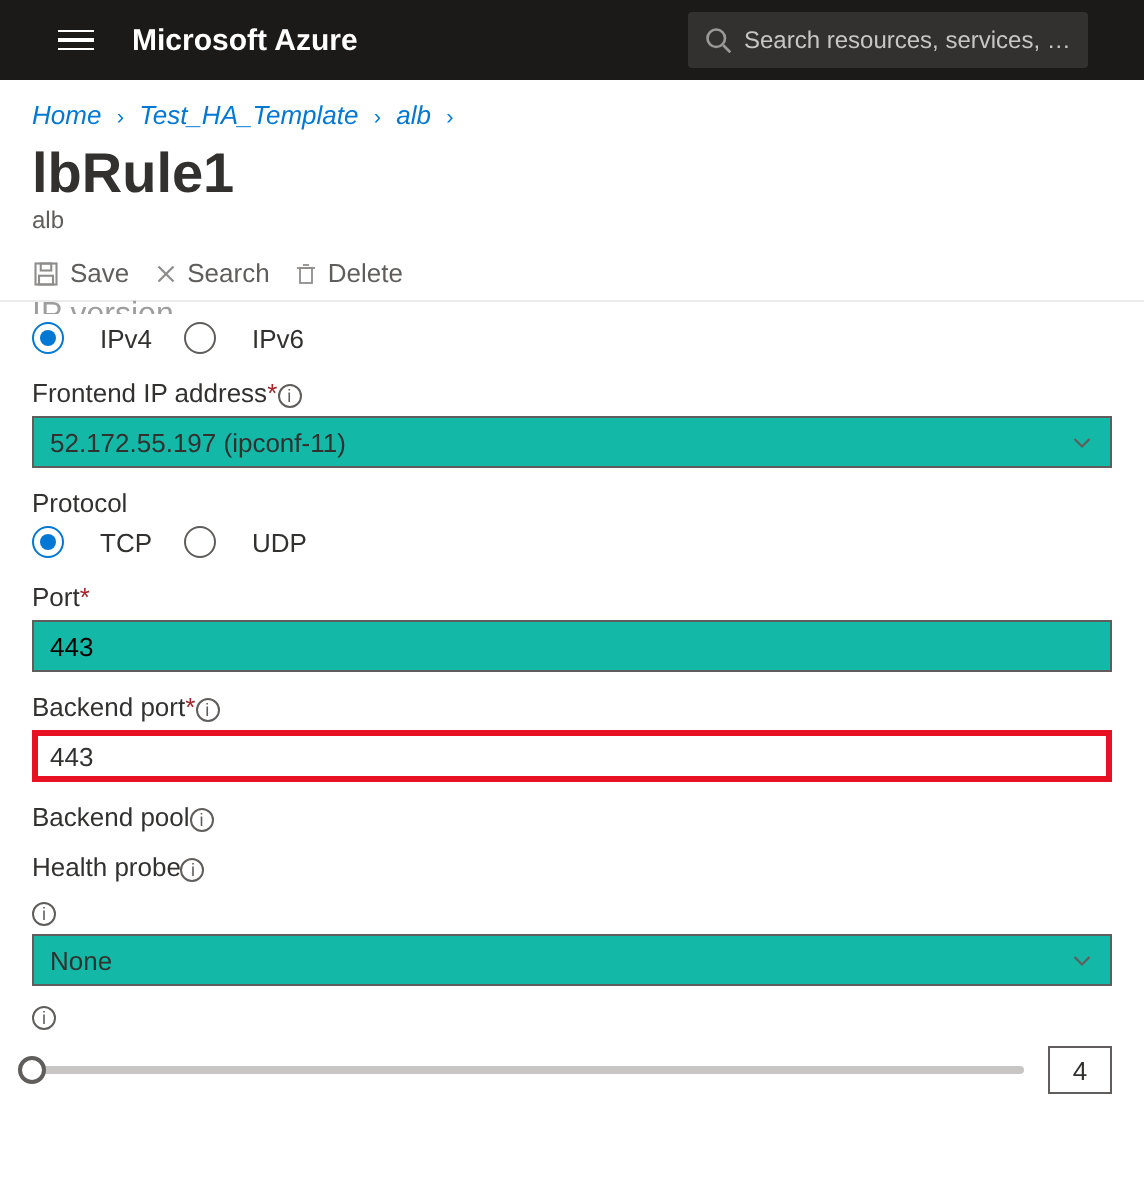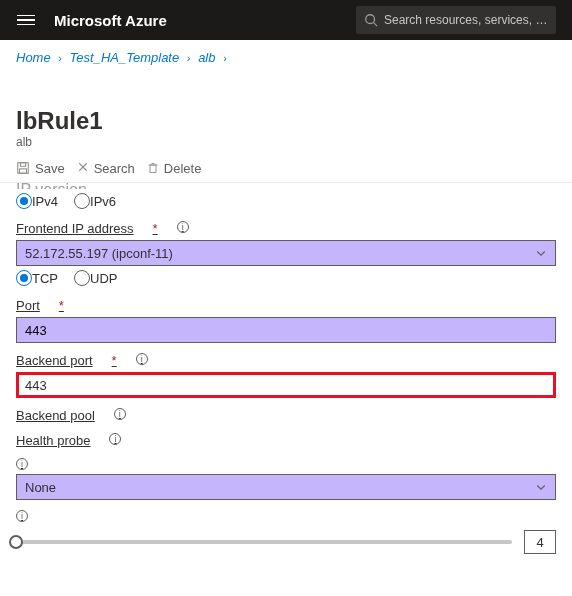--- a/index.html
+++ b/index.html
@@ -1,56 +1,56 @@
 <!DOCTYPE html>
 <html><head>
 <meta charset="utf-8">
 <style>
   * { box-sizing: border-box; margin: 0; padding: 0; font-family: "Segoe UI", Arial, sans-serif; }
   body { width: 572px; height: 596px; background: #fff; font-size: 13px; color: #323130; overflow: hidden; }
 
   
-  .topbar { height: 40px; background: #1b1a19; color: #fff; display: flex; align-items: center; padding: 0 16px; }
+  .topbar { height: 40px; background: #1b1a19; color: #fff; display: flex; align-items: center; padding: 0 28px; }
   .hamburger { width: 20px; height: 20px; display:flex; flex-direction:column; justify-content:space-around; padding:3px 1px; margin-right:18px; cursor:pointer;}
   .hamburger span { display:block; height:1.5px; background:#fff; }
   .brand { font-size: 15px; font-weight:600; flex:0 0 auto; }
   .topbar-spacer { flex:1; }
   .searchbox { width:200px; height:28px; background:#323130; border-radius:2px; display:flex; align-items:center; padding:0 8px; color:#c8c6c4; }
   .searchbox svg { flex:0 0 auto; margin-right:6px; opacity:.7;}
   .searchbox span { font-size:12px; white-space:nowrap; overflow:hidden; text-overflow:ellipsis;}
 
   
   .breadcrumb { padding: 10px 16px 6px; font-size:13px; }
   .breadcrumb a { color:#0078d4; text-decoration:none;font-style:italic; }
   .breadcrumb .sep { color:#0078d4; padding:0 4px; font-size:11px;}
 
   
   .title-block { padding: 0 16px 6px; }
-  .title-block h1 { font-size:24px; font-weight:600; color:#323130;margin-top:36px; }
+  .title-block h1 { font-size:28px; font-weight:600; color:#323130; }
   .title-block .sub { font-size:12px; color:#605e5c; }
 
   
   .cmdbar { display:flex; align-items:center; padding: 6px 16px; border-bottom:1px solid #edebe9; gap:12px;}
-  .cmd { display:flex; gap:5px; color:#605e5c; font-size:13px; cursor:pointer;}
+  .cmd { display:flex; align-items:center; gap:5px; color:#605e5c; font-size:13px; cursor:pointer;}
   .cmd svg { opacity:.7; }
 
   
   .form { padding: 4px 16px 20px; }
   .cut-label { color:#9e9e9e; font-size:16px; margin-top:-6px; height:8px; overflow:hidden; }
   .radio-row { display:flex; align-items:center; gap:16px; margin:4px 0 12px; }
-  .radio { display:flex; align-items:center; gap:0; cursor:pointer; }
+  .radio { display:flex; align-items:center; gap:18px; cursor:pointer; }
   .radio-circle { width:16px; height:16px; border:1px solid #605e5c; border-radius:50%; display:flex; align-items:center; justify-content:center;}
   .radio-circle.checked { border-color:#0078d4;}
   .radio-circle.checked::after { content:""; width:8px; height:8px; background:#0078d4; border-radius:50%; }
   .radio-label { font-size:13px; }
 
-  .field-label { font-size:13px; color:#323130; margin-top:10px; display:flex; align-items:flex-start; gap:19px;text-decoration:underline;}
+  .field-label { font-size:13px; color:#323130; margin-top:10px; display:flex; align-items:flex-end; gap:0;}
   .req { color:#a4262c; }
   .info-icon { width:12px; height:12px; border:1px solid #605e5c; border-radius:50%; display:inline-flex; align-items:center; justify-content:center; font-size:9px; color:#605e5c;}
-  .select, .textinput { margin-top:4px; width:100%; height:26px; border:1px solid #605e5c; background:#c4b5fd; display:flex; align-items:center; padding:0 8px; font-size:13px; position:relative;}
+  .select, .textinput { margin-top:4px; width:100%; height:26px; border:1px solid #605e5c; background:#14b8a6; display:flex; align-items:center; padding:0 8px; font-size:13px; position:relative;}
   .select .chev { position:absolute; right:8px; top:50%; transform:translateY(-50%);}
   .textinput input { border:none; outline:none; width:100%; font-size:13px; background:transparent;}
   .highlight-box { border:3px solid #e81123; padding:1px 6px; height:26px; display:flex; align-items:center; margin-top:4px; font-size:13px;}
   
   .slider-row { display:flex; align-items:center; gap:12px; margin-top:8px;}
   .slider-track { flex:1; height:4px; background:#c8c6c4; border-radius:2px; position:relative;}
   .slider-thumb { position:absolute; left:0; top:50%; transform:translate(-50%,-50%); width:14px; height:14px; border:2px solid #605e5c; background:#fff; border-radius:50%;}
   .slider-val { width:32px; height:24px; border:1px solid #605e5c; display:flex; align-items:center; justify-content:center; font-size:13px;}
 </style>
 </head>
@@ -132,20 +132,21 @@
       <span class="req">*</span>
     <span class="info-icon">i</span>
   </div>
   <div class="select">
     <span>52.172.55.197 (ipconf-11)</span>
     <svg class="chev" width="12" height="12" viewBox="0 0 16 16" fill="none" stroke="#605e5c" stroke-width="1.5">
         <polyline points="3,6 8,11 13,6"></polyline>
       </svg>
   </div>
 
+  <div class="field-label">Protocol</div>
   <div class="radio-row">
     <div class="radio">
       <div class="radio-circle checked"></div>
       <span class="radio-label">TCP</span>
     </div>
     <div class="radio">
       <div class="radio-circle"></div>
       <span class="radio-label">UDP</span>
     </div>
   </div>

